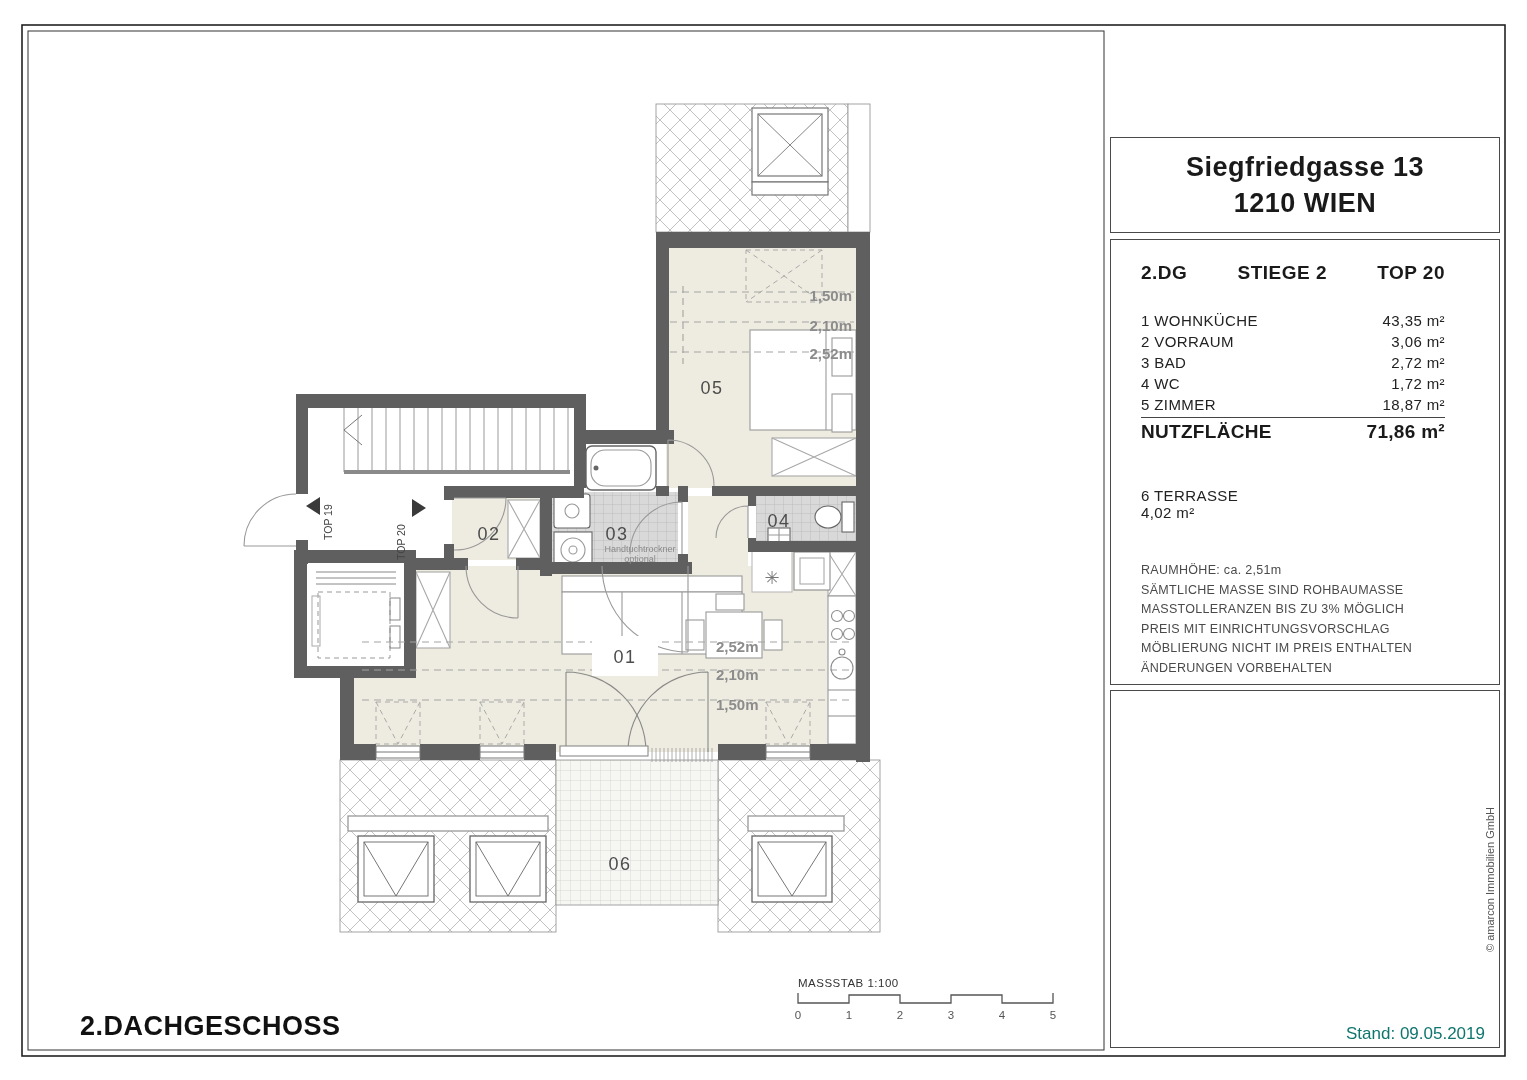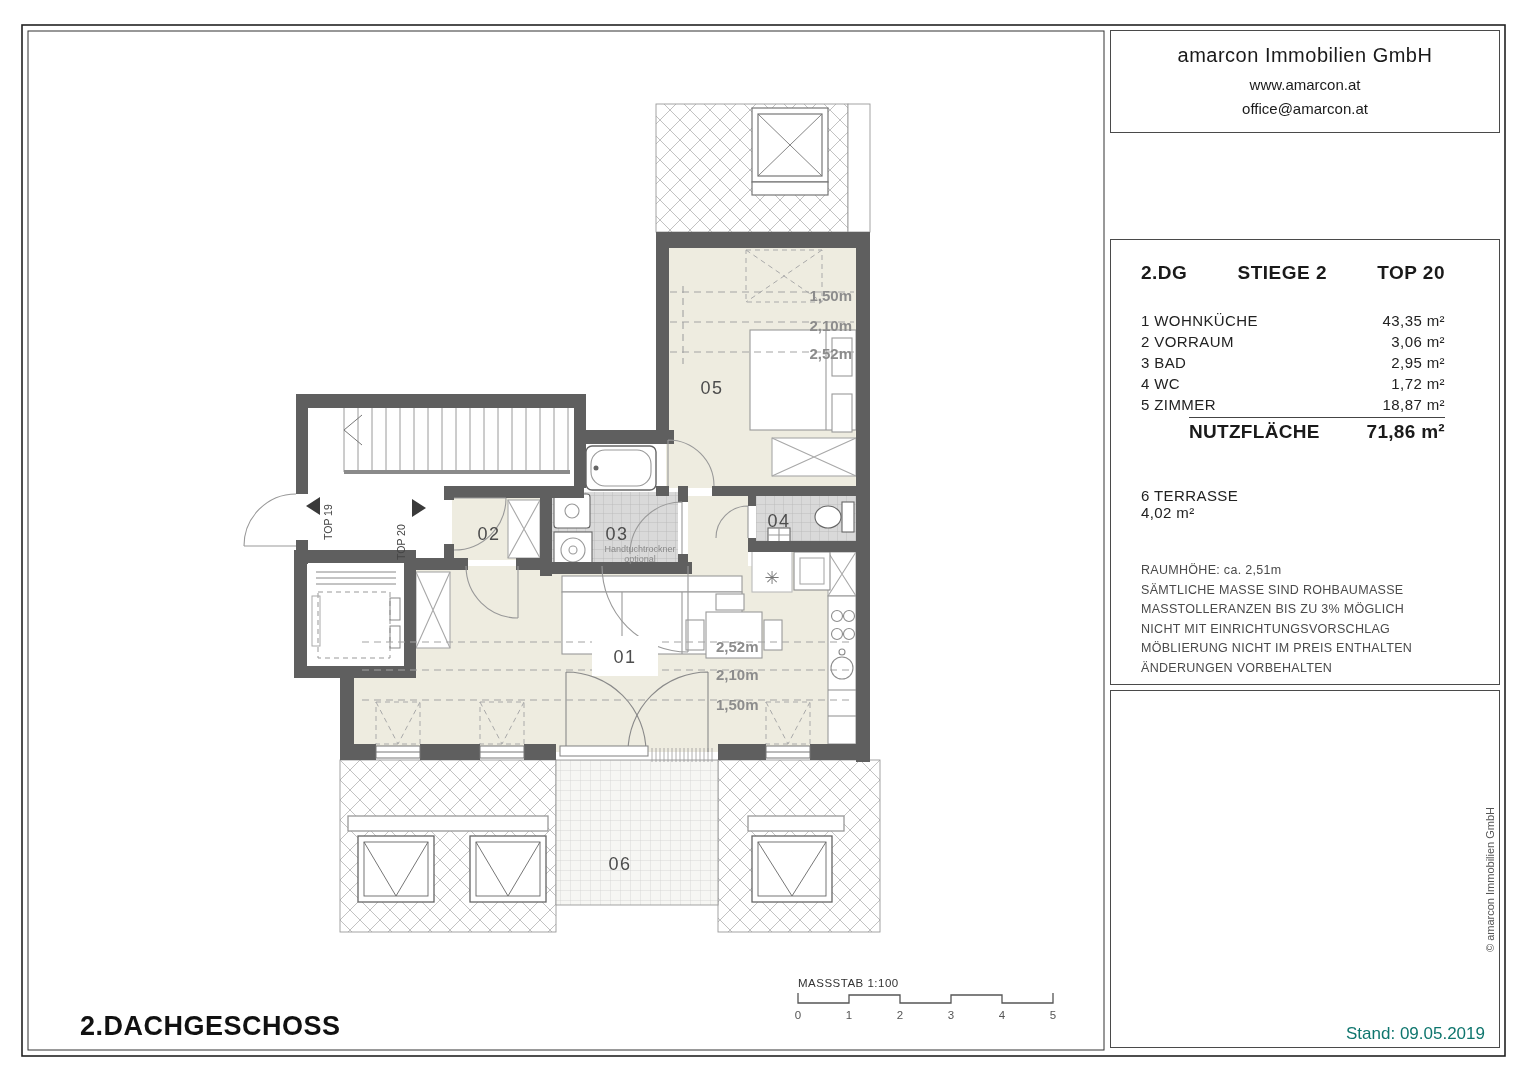--- a/index.html
+++ b/index.html
@@ -11,21 +11,21 @@
   .company .name{font-size:20px;letter-spacing:.5px;}
   .company .site{font-size:15px;margin-top:9px;}
   .company .mail{font-size:15px;margin-top:7px;}
   .address{left:1110px;top:137px;width:390px;height:96px;text-align:center;padding-top:11px;}
   .address div{font-size:27px;font-weight:bold;line-height:36px;letter-spacing:.5px;}
   .info{left:1110px;top:239px;width:390px;height:446px;padding:22px 54px 0 30px;}
   .info-head{display:flex;justify-content:space-between;font-weight:bold;font-size:19px;letter-spacing:.5px;gap:33px;}
   .rooms{margin-top:26px;}
   .rrow{display:flex;justify-content:space-between;font-size:15px;line-height:21px;letter-spacing:.4px;color:#222;}
   .total{display:flex;justify-content:space-between;font-weight:bold;font-size:19px;
-         border-top:1.5px solid #444;margin-top:2px;padding-top:3px;letter-spacing:.3px;margin-left:48px;}
+         border-top:1.5px solid #444;margin-top:2px;padding-top:3px;letter-spacing:.3px;}
   .extra{display:flex;font-size:15px;margin-top:44px;letter-spacing:.4px;color:#222;flex-direction:column;}
   .extra .xlabel{width:178px;}
   .notes{margin-top:40px;font-size:12.5px;line-height:19.5px;color:#4a4a4a;letter-spacing:.3px;}
   .siteplan{left:1110px;top:690px;width:390px;height:358px;}
   .stand{position:absolute;left:1270px;top:1024px;width:215px;text-align:right;font-size:17px;color:#0f766e;}
   .copyright{position:absolute;left:1484px;top:952px;width:200px;font-size:11px;color:#555;
              transform:rotate(-90deg);transform-origin:0 0;white-space:nowrap;}
   .floor-title{position:absolute;left:80px;top:1011px;font-size:27px;font-weight:bold;letter-spacing:.5px;color:#111;}
 </style>
 </head>
@@ -331,45 +331,44 @@
       <text x="798" y="1019">0</text>
       <text x="849" y="1019">1</text>
       <text x="900" y="1019">2</text>
       <text x="951" y="1019">3</text>
       <text x="1002" y="1019">4</text>
       <text x="1053" y="1019">5</text>
     </g>
   </g>
 </svg>
 
-<div class="panel-box company">
-  <div class="name">amarcon Immobilien GmbH</div>
-  <div class="site">www.amarcon.at</div>
-  <div class="mail">office@amarcon.at</div>
+
+<div class="panel-box address">
+  <div>Siegfriedgasse 13</div>
+  <div>1210 WIEN</div>
 </div>
-
 
 <div class="panel-box info">
   <div class="info-head">
     <span>2.DG</span>
     <span>STIEGE 2</span>
     <span>TOP 20</span>
   </div>
   <div class="rooms">
     <div class="rrow">
       <span>1 WOHNKÜCHE</span>
           <span>43,35 m²</span>
     </div>
     <div class="rrow">
       <span>2 VORRAUM</span>
           <span>3,06 m²</span>
     </div>
     <div class="rrow">
       <span>3 BAD</span>
-          <span>2,95 m²</span>
+          <span>2,72 m²</span>
     </div>
     <div class="rrow">
       <span>4 WC</span>
           <span>1,72 m²</span>
     </div>
     <div class="rrow">
       <span>5 ZIMMER</span>
           <span>18,87 m²</span>
     </div>
     <div class="total">
@@ -378,21 +377,21 @@
     </div>
     <div class="extra">
       <span class="xlabel">6 TERRASSE</span>
           <span>4,02 m²</span>
     </div>
   </div>
   <div class="notes">
     <div>RAUMHÖHE: ca. 2,51m</div>
     <div>SÄMTLICHE MASSE SIND ROHBAUMASSE</div>
     <div>MASSTOLLERANZEN BIS ZU 3% MÖGLICH</div>
-    <div>NICHT MIT EINRICHTUNGSVORSCHLAG</div>
+    <div>PREIS MIT EINRICHTUNGSVORSCHLAG</div>
     <div>MÖBLIERUNG NICHT IM PREIS ENTHALTEN</div>
     <div>ÄNDERUNGEN VORBEHALTEN</div>
   </div>
 </div>
 
 <div class="panel-box siteplan"></div>
 
 <div class="stand">Stand: 09.05.2019</div>
 <div class="copyright">© amarcon Immobilien GmbH</div>
 <div class="floor-title">2.DACHGESCHOSS</div>

